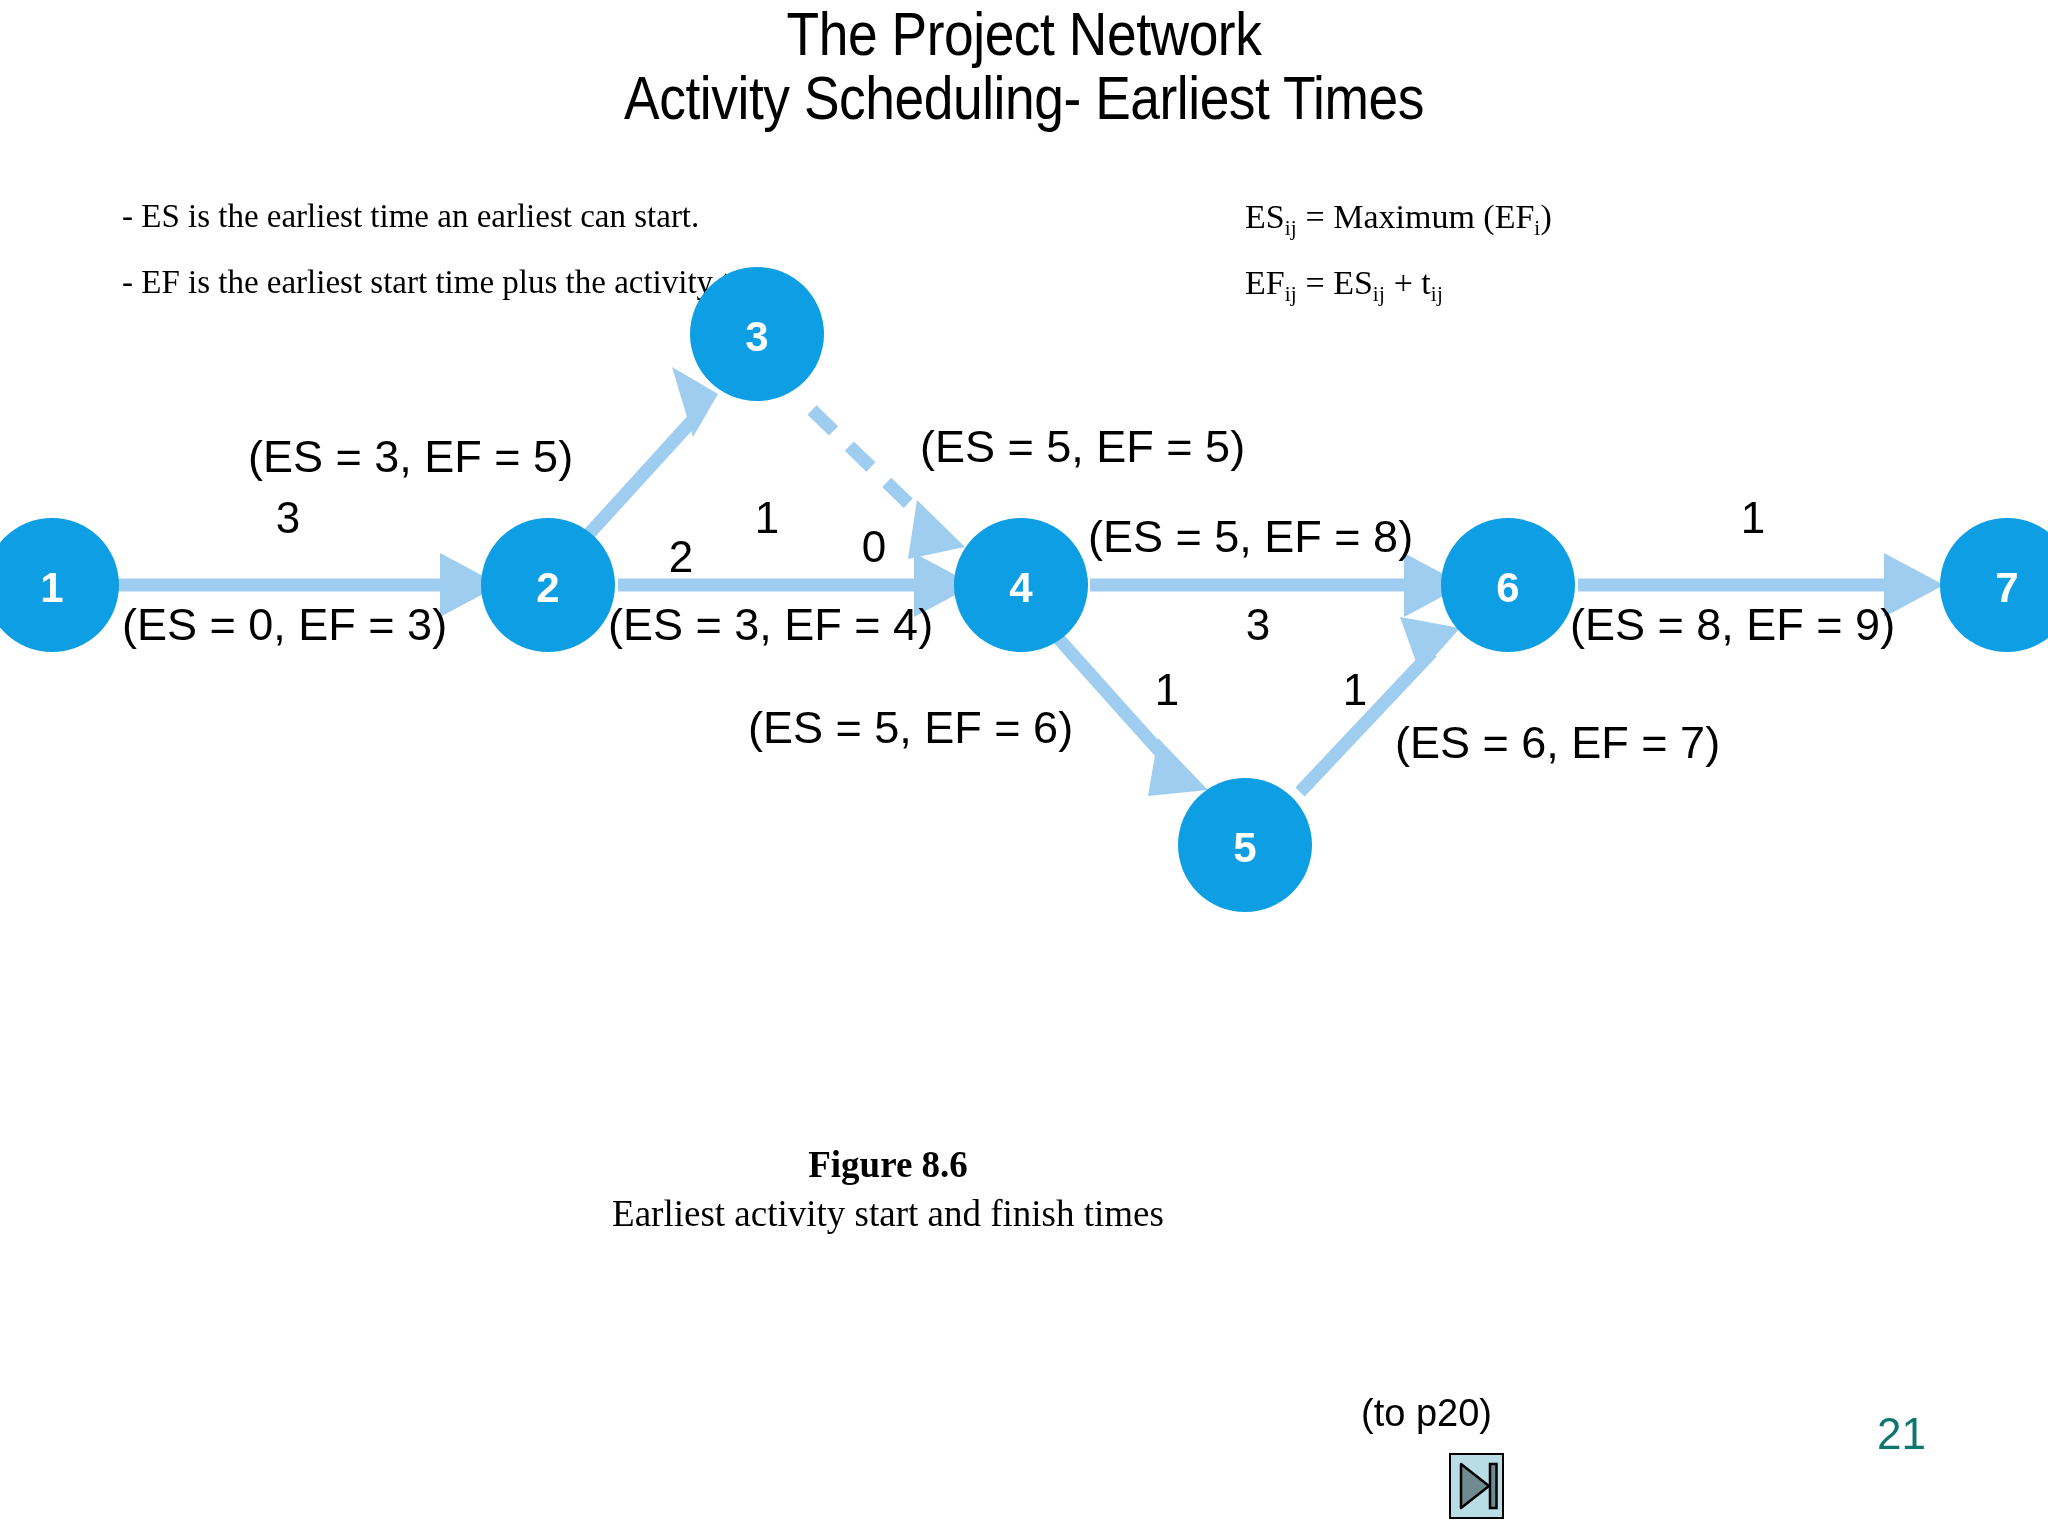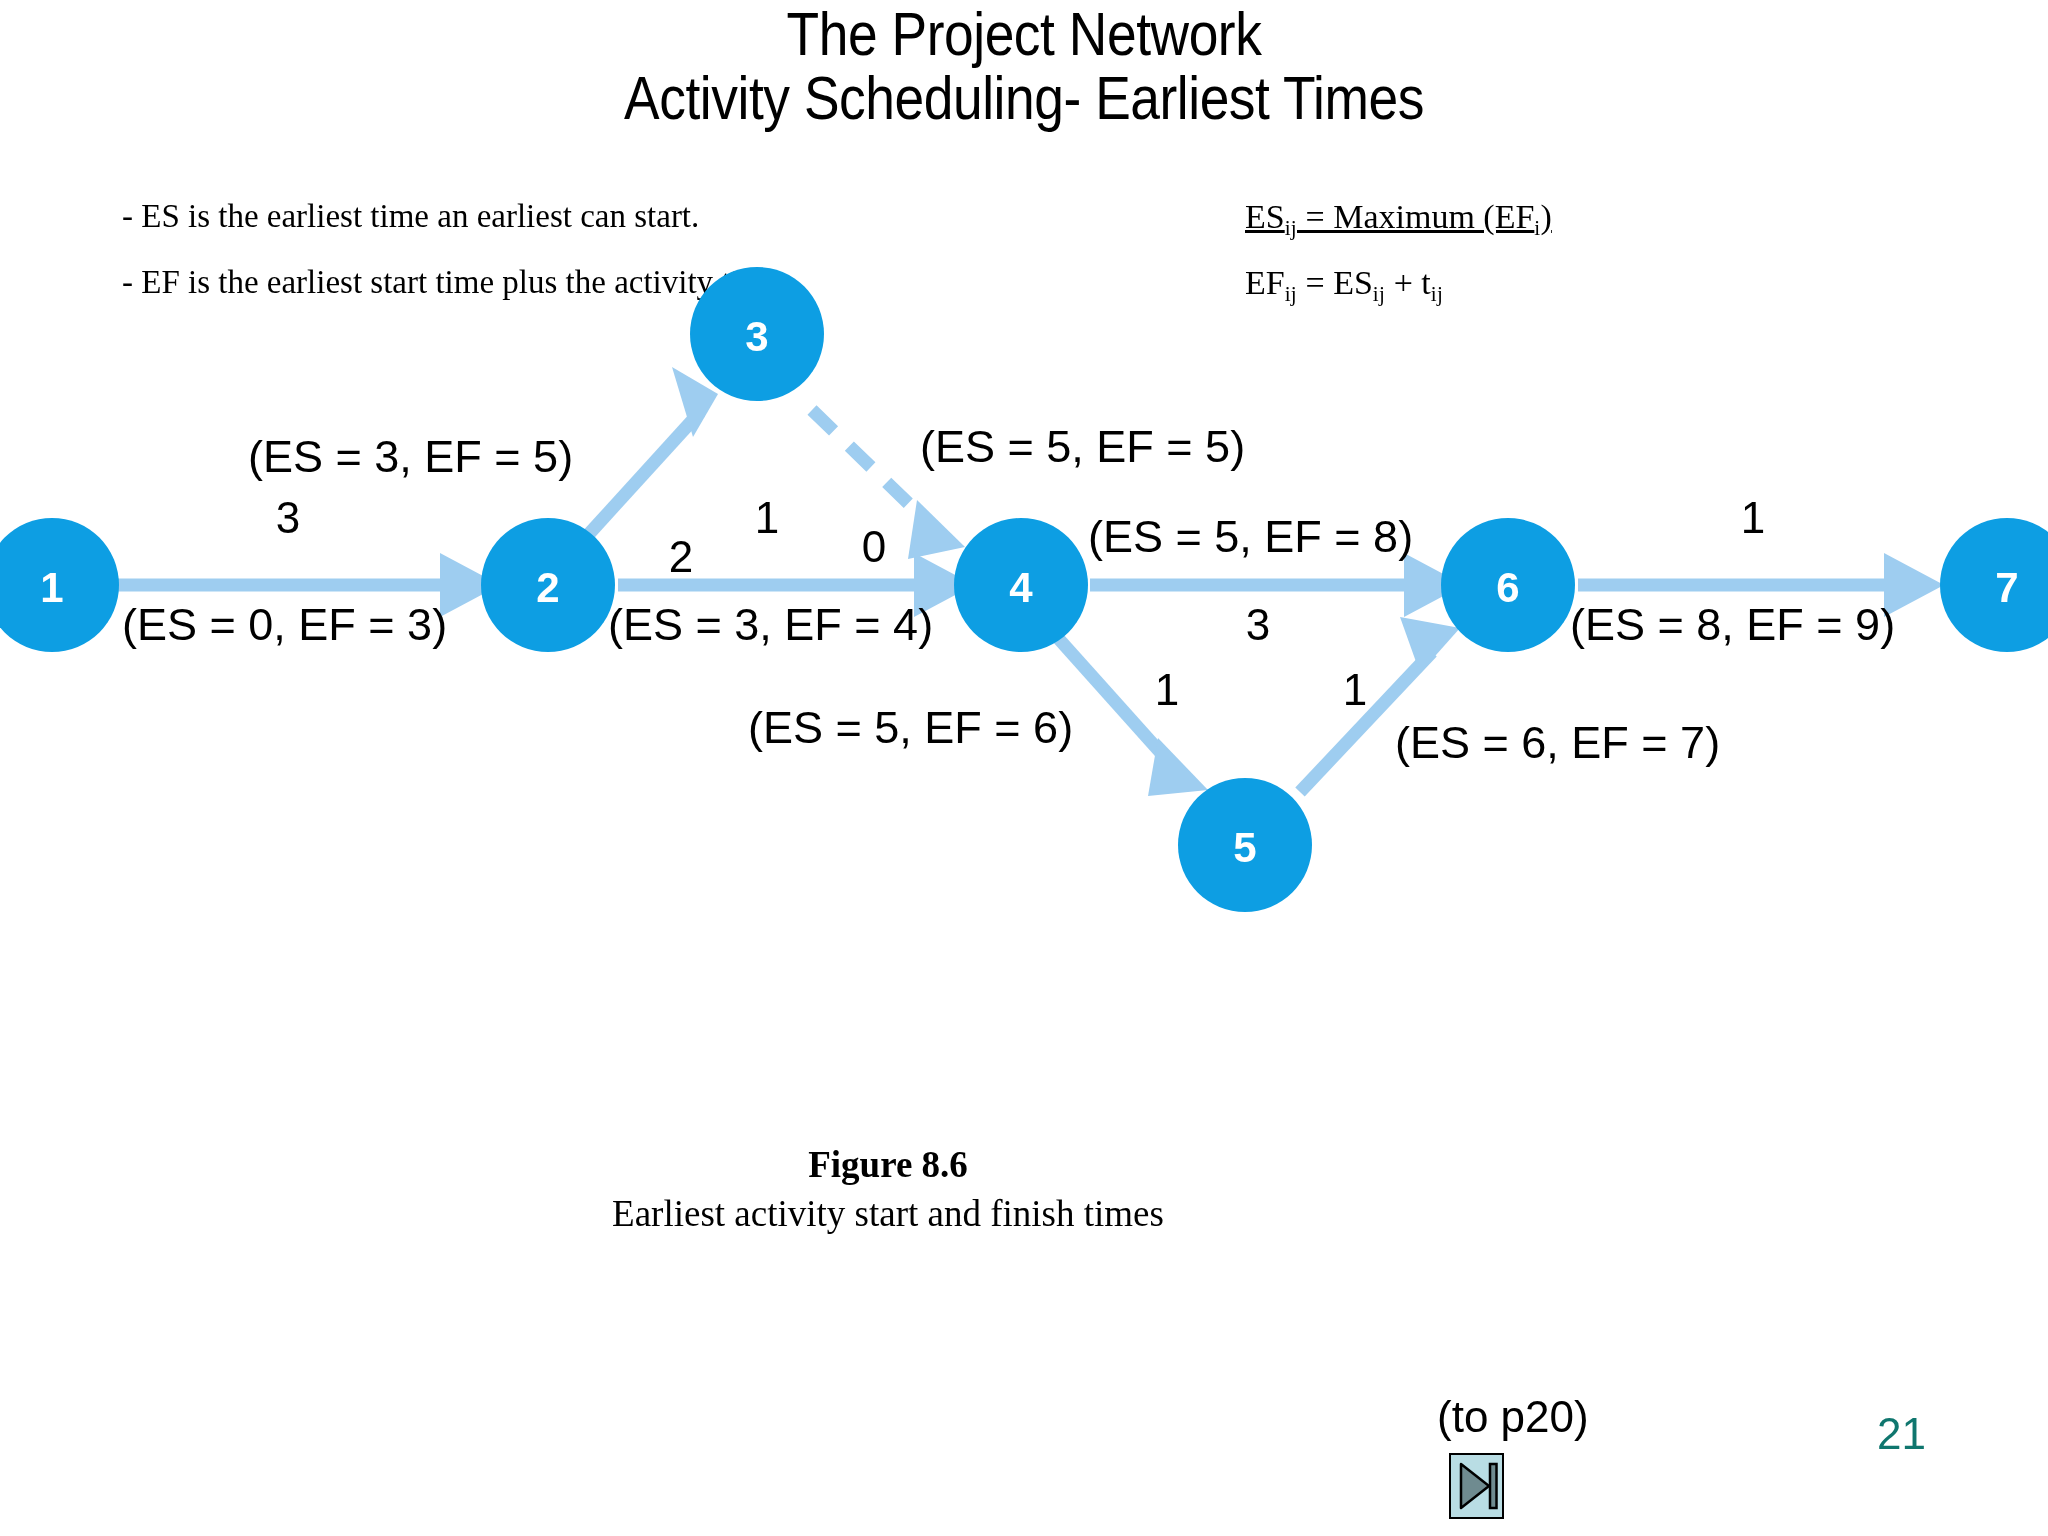--- a/index.html
+++ b/index.html
@@ -40,21 +40,21 @@
 
   
   .formula{
     position:absolute;
     font-family:"Liberation Serif", serif;
     font-size:34px;
     color:#000000;
     white-space:nowrap;
   }
   .formula sub{font-size:0.62em;vertical-align:-0.32em;letter-spacing:0.3px;}
-  .f1{left:1245px;top:198px;text-decoration:underline;}
+  .f1{left:1245px;top:198px;}
   .f2{left:1245px;top:264px;}
 
   
   .diagram{position:absolute;left:0px;top:340px;width:2048px;height:860px;}
   svg.net{display:block;width:2048px;height:860px;overflow:visible;}
 
   .node-circle{fill:#0d9ee3;}
   .node-label{
     fill:#ffffff;
     font-family:"Liberation Sans", sans-serif;
@@ -82,23 +82,23 @@
   
   .fig-cap{
     position:absolute;width:1776px;text-align:center;
     font-family:"Liberation Serif", serif;color:#000000;
   }
   .fig-title{left:0;top:1143px;font-size:37px;font-weight:bold;}
   .fig-sub{left:0;top:1192px;font-size:37px;}
 
   
   .to-page{
-    position:absolute;left:1437px;top:1392px;
-    font-family:"Liberation Sans", sans-serif;
-    font-size:44px;color:#000000;white-space:nowrap;
+    position:absolute;left:1361px;top:1392px;
+    font-family:"Liberation Sans", sans-serif;
+    font-size:38px;color:#000000;white-space:nowrap;
   }
   .nav-btn{
     position:absolute;left:1449px;top:1453px;
     width:55px;height:66px;
     background:#b9dde4;
     border:2px solid #000000;
     box-sizing:border-box;
   }
   .nav-btn svg{display:block;}
   .page-num{

